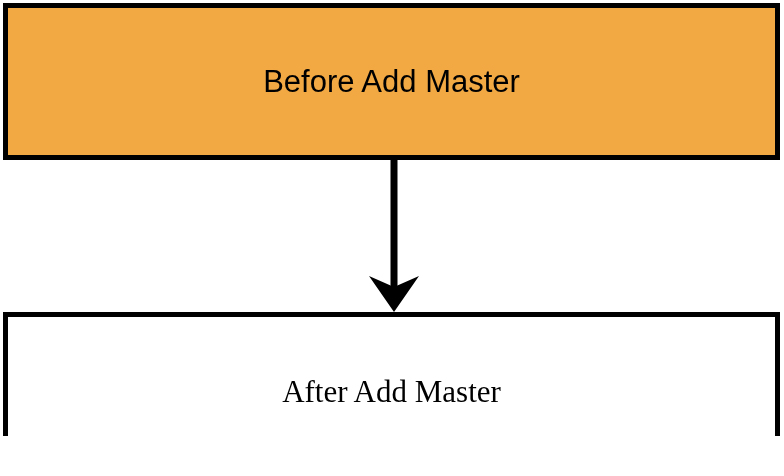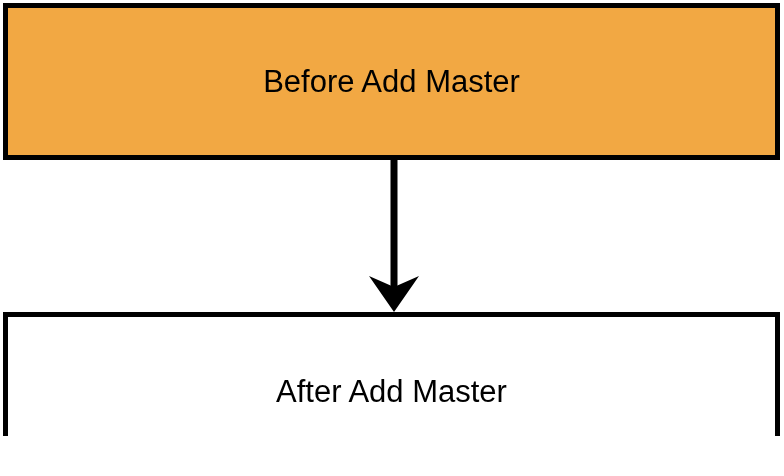--- a/index.html
+++ b/index.html
@@ -25,20 +25,21 @@
     align-items: center;
     justify-content: center;
   }
   .node-before {
     top: 3px;
     height: 157px;
   }
   .node-after {
     top: 312px;
     height: 159px;
+    font-family: Liberation Serif, serif;
   }
   .node-label {
     font-size: 31px;
     color: #000000;
     line-height: 1;
     white-space: nowrap;
   }
   .arrow-layer {
     position: absolute;
     left: 0;

